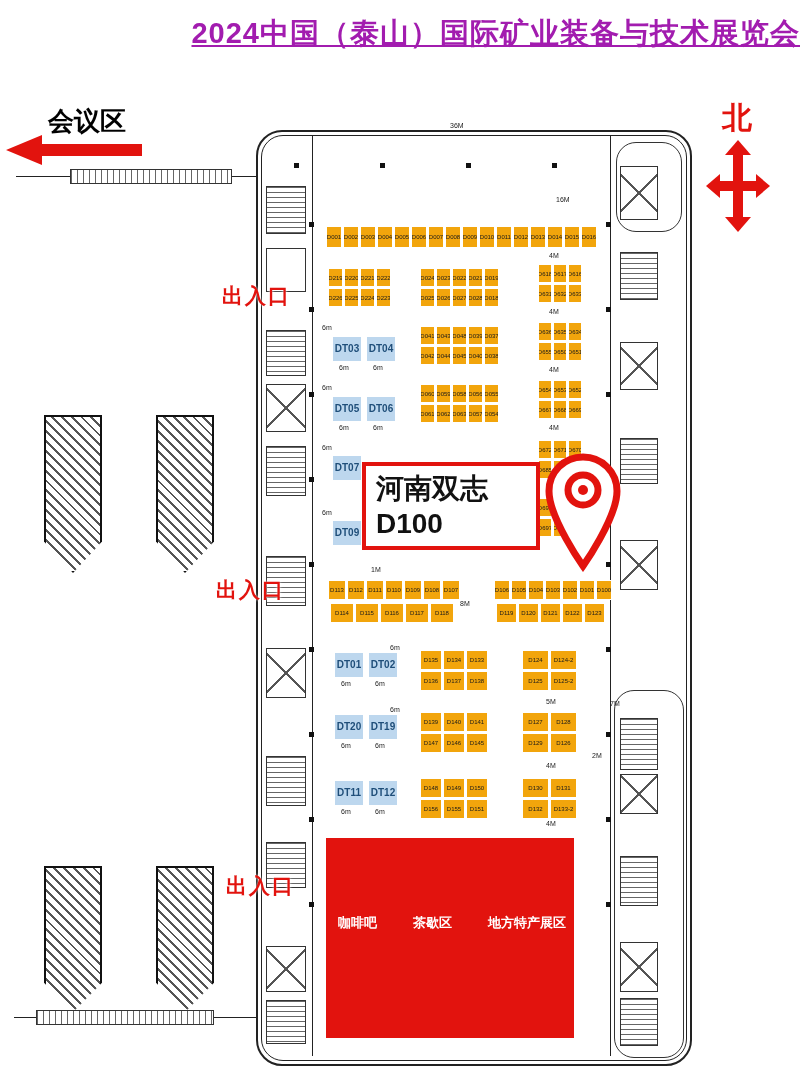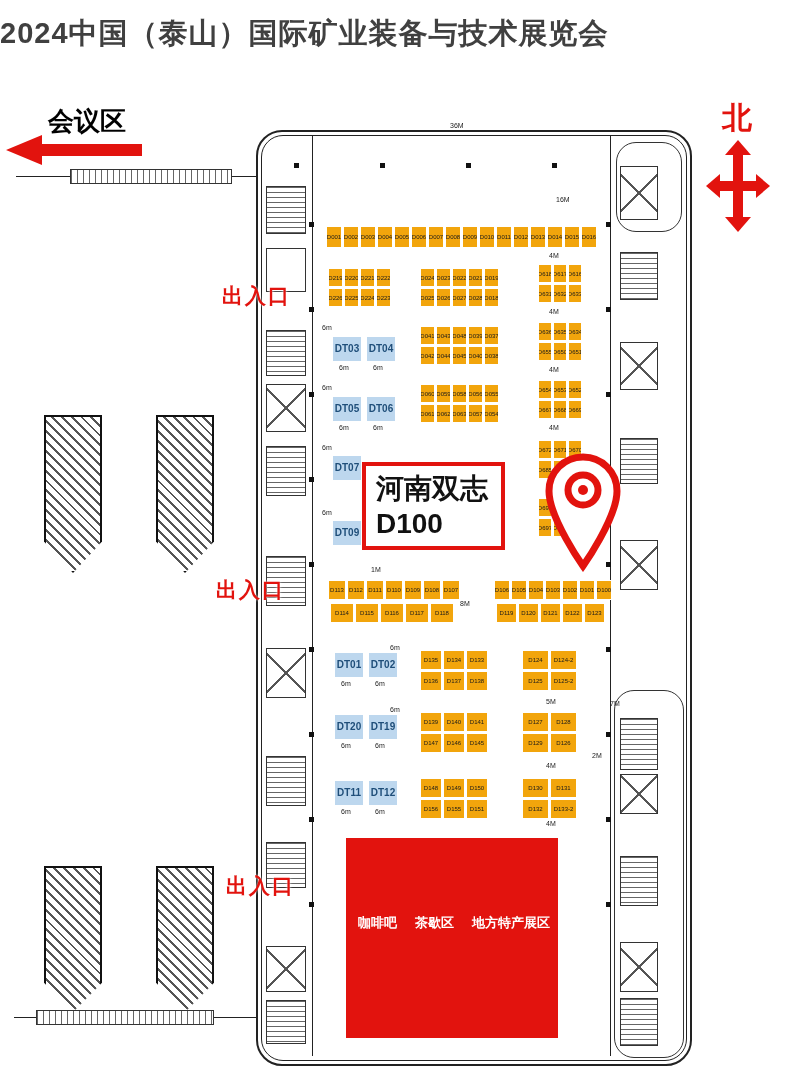--- a/index.html
+++ b/index.html
@@ -1,18 +1,18 @@
 <!DOCTYPE html>
 <html><head>
 <meta charset="utf-8">
 <style>
   html,body{margin:0;padding:0;background:#fff;}
   #stage{position:relative;width:800px;height:1075px;background:#fff;overflow:hidden;
          font-family:"Liberation Sans","DejaVu Sans",sans-serif;}
-  .title{position:absolute;left:0;right:0;text-align:left;font-weight:700;color:#404040;}
+  .title{position:absolute;left:0;right:0;text-align:right;font-weight:700;color:#a21caf;text-decoration:underline;}
   #title1{top:14px;font-size:29px;letter-spacing:1px;}
   #title2{top:56px;font-size:28px;letter-spacing:2px;}
   #conf-label{position:absolute;left:48px;top:104px;font-size:26px;font-weight:700;color:#000;}
   #north-label{position:absolute;left:722px;top:98px;font-size:30px;font-weight:700;color:#E2130E;}
   .ent{position:absolute;font-size:21px;font-weight:700;color:#E2130E;letter-spacing:2px;z-index:40;text-shadow:0 0 3px #fff;}
   .ent1{left:222px;top:282px;} .ent2{left:216px;top:576px;} .ent3{left:226px;top:872px;}
   #building{position:absolute;left:256px;top:130px;width:432px;height:932px;border:2px solid #222;border-radius:26px;z-index:1;}
   #building::before{content:"";position:absolute;inset:3px;border:1px solid #222;border-radius:22px;}
   .booth{position:absolute;display:flex;align-items:center;justify-content:center;font-size:6px;line-height:1;
          color:#1a1a1a;background:#F2A50C;border:0.5px solid #fff;box-sizing:border-box;z-index:5;overflow:hidden;white-space:nowrap;}
@@ -26,24 +26,24 @@
   .tower{position:absolute;border:2px solid #111;box-sizing:border-box;z-index:2;
          background-image:repeating-linear-gradient(45deg,#555 0,#555 2px,transparent 2px,transparent 7px);
          clip-path:polygon(0 0,100% 0,100% 80%,50% 100%,0 80%);}
   .line{position:absolute;background:#222;z-index:3;}
   .curve{position:absolute;border:1px solid #333;border-radius:20px;z-index:2;}
   .pillar{position:absolute;width:5px;height:5px;background:#111;z-index:6;}
   .dim{position:absolute;font-size:7px;color:#222;z-index:8;line-height:1;}
   #activity{position:absolute;left:42px;top:672px;width:172px;height:168px;background:#E2130E;z-index:10;
             display:flex;align-items:center;justify-content:center;}
   #activity span{color:#fff;font-size:21px;font-weight:700;letter-spacing:3px;}
-  #amenity{position:absolute;left:326px;top:838px;width:212px;height:200px;background:#E2130E;z-index:10;margin-left:20px;}
+  #amenity{position:absolute;left:326px;top:838px;width:248px;height:200px;background:#E2130E;z-index:10;}
   #amenity .row{position:absolute;left:12px;right:8px;top:76px;display:flex;justify-content:space-between;}
   #amenity .row span{color:#fff;font-size:13px;font-weight:700;}
-  #callout{position:absolute;left:362px;top:462px;width:143px;height:88px;background:#fff;border:4px solid #E2130E;
+  #callout{position:absolute;left:362px;top:462px;width:178px;height:88px;background:#fff;border:4px solid #E2130E;
            box-sizing:border-box;z-index:60;padding:4px 10px;display:flex;flex-direction:column;justify-content:center;}
   #callout .l{font-size:28px;font-weight:700;color:#111;line-height:1.25;}
   .svgabs{position:absolute;z-index:30;}
 </style>
 </head>
 <body>
 
 <div id="stage">
 
   <div class="title" id="title1">2024中国（泰山）国际矿业装备与技术展览会</div>

